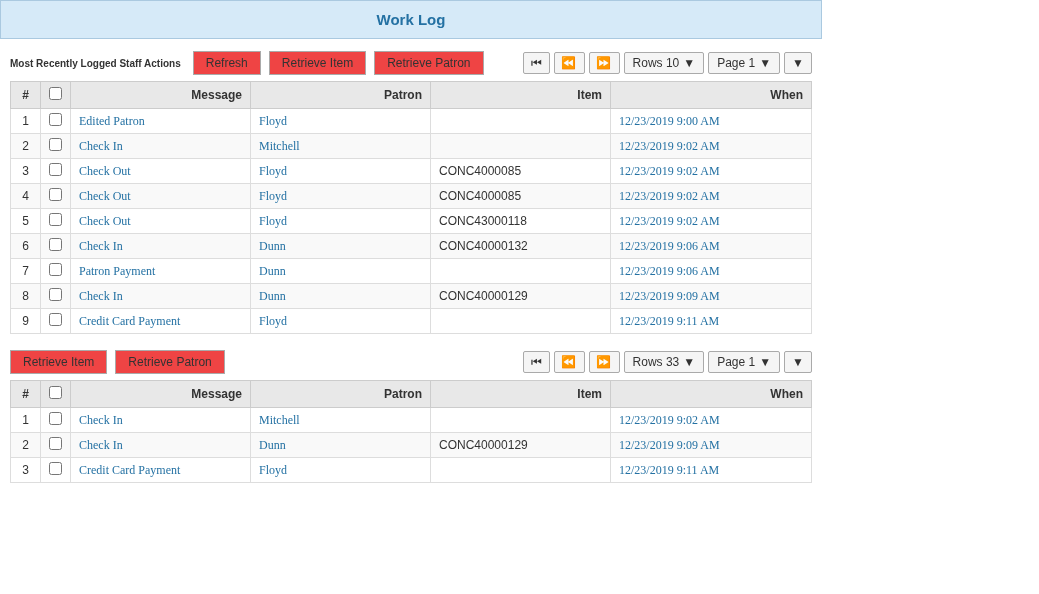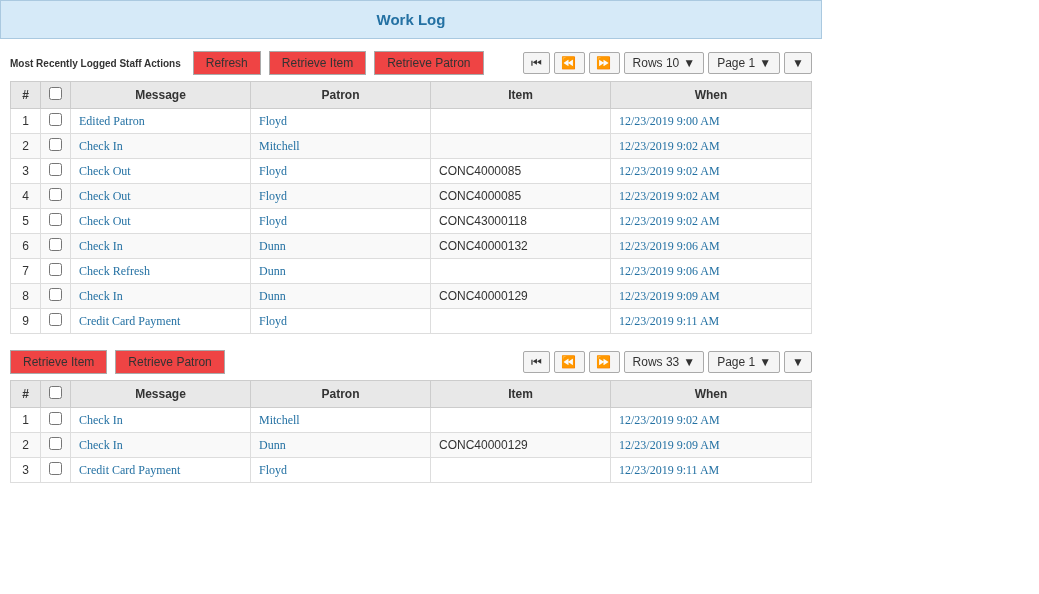--- a/index.html
+++ b/index.html
@@ -79,21 +79,21 @@
     }
     table {
       width: 100%;
       border-collapse: collapse;
       font-size: 12px;
     }
     th {
       background: #e8e8e8;
       border: 1px solid #ccc;
       padding: 5px 8px;
-      text-align: center;
+      text-align: right;
       font-weight: bold;
       color: #333;
     }
     th.center { text-align: center; }
     td {
       border: 1px solid #ddd;
       padding: 4px 8px;
       color: #333;
     }
     td.center { text-align: center; }
@@ -187,21 +187,21 @@
       <td class="center">6</td>
       <td class="center"><input type="checkbox" style=""></td>
       <td><span class="link-text">Check In</span></td>
       <td><span class="link-text">Dunn</span></td>
       <td>CONC40000132</td>
       <td><span class="link-text">12/23/2019 9:06 AM</span></td>
     </tr>
           <tr>
       <td class="center">7</td>
       <td class="center"><input type="checkbox" style=""></td>
-      <td><span class="link-text">Check Refresh</span></td>
+      <td><span class="link-text">Patron Payment</span></td>
       <td><span class="link-text">Dunn</span></td>
       <td></td>
       <td><span class="link-text">12/23/2019 9:06 AM</span></td>
     </tr>
           <tr>
       <td class="center">8</td>
       <td class="center"><input type="checkbox" style=""></td>
       <td><span class="link-text">Check In</span></td>
       <td><span class="link-text">Dunn</span></td>
       <td>CONC40000129</td>

